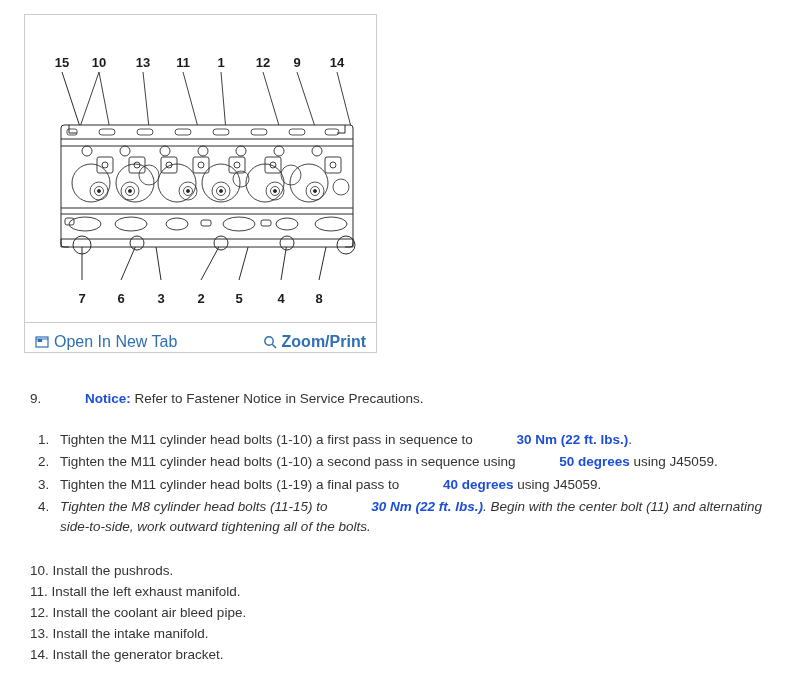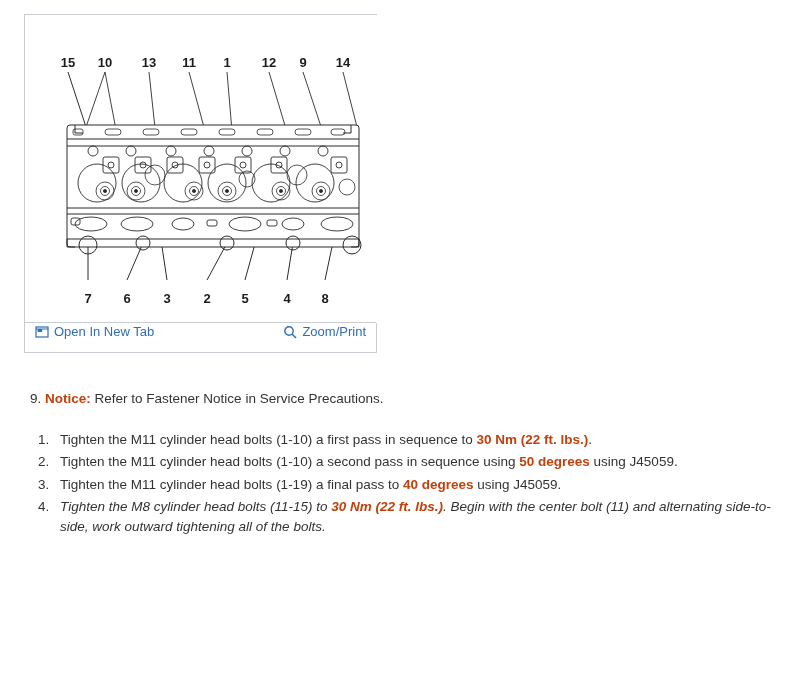--- a/index.html
+++ b/index.html
@@ -22,69 +22,69 @@
     position: absolute;
     left: 24px;
     top: 14px;
     width: 353px;
     height: 339px;
     border: 1px solid #c9ccd1;
     background: #ffffff;
   }
   .figure-image-area {
     position: absolute;
-    left: 6px; top: 0;
+    left: 0; top: 0;
     width: 351px;
     height: 308px;
     overflow: hidden;
   }
   .figure-svg { display: block; }
 
   .figure-toolbar {
     position: absolute;
     left: 0;
     bottom: 0;
     width: 351px;
     height: 30px;
     border-top: 1px solid #c9ccd1;
     background: #ffffff;
   }
   .tb-btn {
     position: absolute;
-    top: 1px;
+    top: 10px;
     display: flex;
     align-items: center;
     gap: 5px;
     color: #2f6fb5;
-    font-size: 13px;
+    font-size: 16px;
     cursor: pointer;
     background: none;
     border: none;
     padding: 0;
     font-family: "Liberation Sans", sans-serif;
   }
   .tb-open { left: 10px; }
-  .tb-zoom { right: 10px; }
+  .tb-zoom { right: 10px; font-weight: bold; }
   .tb-btn .lbl { color: #2f6fb5; }
   .tb-icon { display: inline-block; width: 14px; height: 14px; position: relative; }
 
   
   .body-text {
     position: absolute;
     left: 22px;
     top: 390px;
     width: 762px;
   }
   .notice-line {
     margin: 0 0 22px 0;
     padding-left: 8px;
     line-height: 1.35;
   }
   .notice-num { color: #333; }
-  .strong { font-weight: bold; color: #c2410c; }
+  .strong { font-weight: bold; color: #1d4ed8; margin-left: 40px; }
 
   .para-lead {
     margin: 0 0 2px 16px;
     line-height: 1.45;
   }
   ol.steps {
     margin: 0;
     padding: 0;
     list-style: none;
   }
@@ -318,13 +318,20 @@
       <span>Tighten the M11 cylinder head bolts (1-19) a final pass to </span><span class="strong">40 degrees</span><span> using J45059.</span>
     </li>
     <li class="sub-step" style="padding-left:38px;">
       <span class="snum">4.</span>
       <span class="wrap-extra" style="display:block; margin-left:0;font-style:italic;">
         <span>Tighten the M8 cylinder head bolts (11-15) to </span><span class="strong">30 Nm (22 ft. lbs.)</span><span>. Begin with the center bolt (11) and alternating side-to-side, work outward tightening all of the bolts.</span>
       </span>
     </li>
   </ol>
 
+  <ul class="tail">
+    <li>10. Install the pushrods.</li>
+    <li>11. Install the left exhaust manifold.</li>
+    <li>12. Install the coolant air bleed pipe.</li>
+    <li>13. Install the intake manifold.</li>
+    <li>14. Install the generator bracket.</li>
+  </ul>
 </div>
 
 </body></html>

